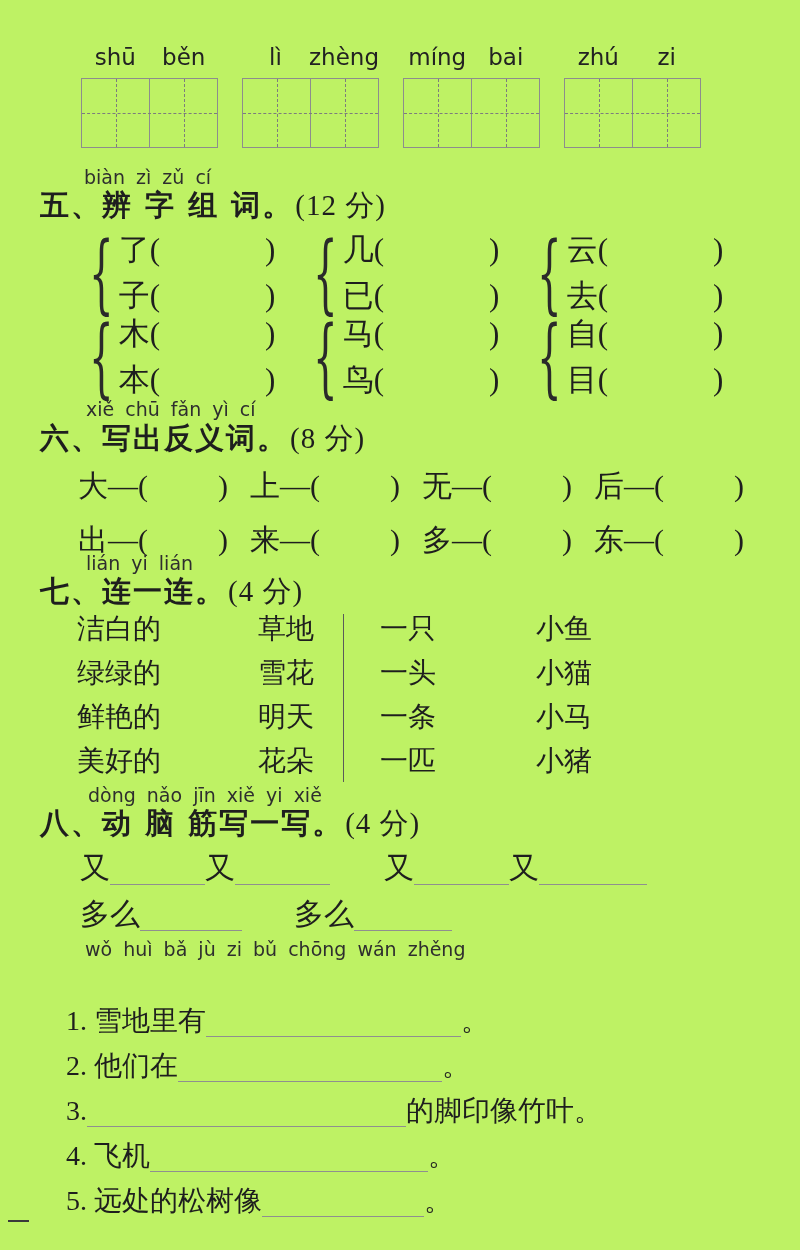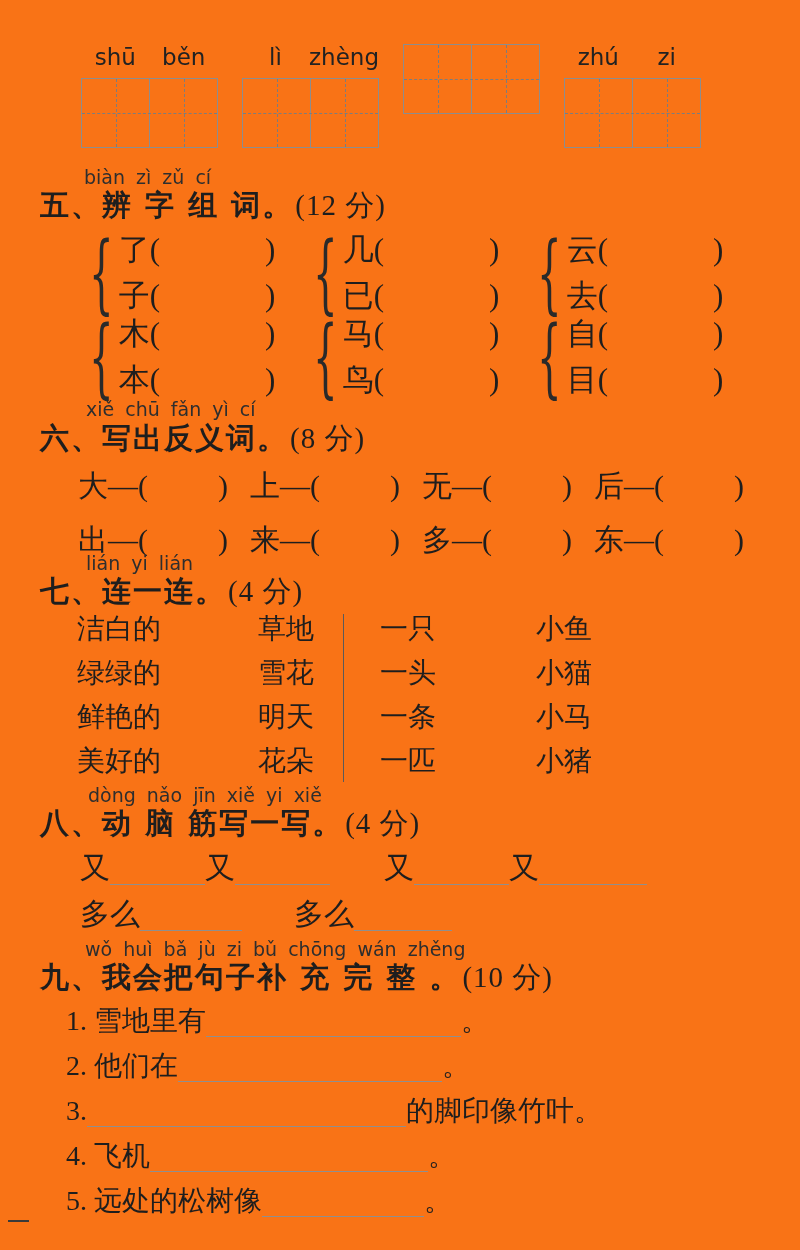--- a/index.html
+++ b/index.html
@@ -1,16 +1,16 @@
 <!DOCTYPE html>
 <html><head>
 <meta charset="utf-8">
 <style>
   html,body{margin:0;padding:0;background:#fff;}
-  .page{position:relative;width:800px;height:1250px;background:#f97316;overflow:hidden;
+  .page{position:relative;width:800px;height:1250px;background:#bef264;overflow:hidden;
         color:#1e1e1e;font-family:"Liberation Serif","DejaVu Serif",serif;}
 
   
   .wrow{position:absolute;left:81px;top:44px;display:flex;gap:24px;}
   .wunit{width:137px;}
   .wpy{display:flex;height:34px;font-family:"DejaVu Sans","Liberation Sans",sans-serif;
        font-size:23px;color:#222;}
   .wpy span{flex:1;text-align:center;}
   .tian{position:relative;display:flex;width:137px;height:70px;
         border:1px solid #8d8d8d;box-sizing:border-box;background:transparent;}
@@ -77,20 +77,24 @@
       <div class="wpy">
         <span>lì</span>
         <span>zhèng</span>
       </div>
       <div class="tian">
         <div class="half"></div>
         <div class="half"></div>
       </div>
     </div>
     <div class="wunit">
+      <div class="wpy">
+        <span>míng</span>
+        <span>bai</span>
+      </div>
       <div class="tian">
         <div class="half"></div>
         <div class="half"></div>
       </div>
     </div>
     <div class="wunit">
       <div class="wpy">
         <span>zhú</span>
         <span>zi</span>
       </div>
@@ -198,21 +202,20 @@
   <div class="sechead" style="top:804px"><span>八、动 脑 筋写一写。</span><span class="score">(4 分)</span></div>
 
   <div class="s8row" style="top:848px">
     <span>又</span><span class="bl" style="width:95px"></span><span>又</span><span class="bl" style="width:95px"></span><span class="s8gap" style="width:54px"></span><span>又</span><span class="bl" style="width:95px"></span><span>又</span><span class="bl" style="width:108px"></span>
   </div>
   <div class="s8row" style="top:894px">
     <span>多么</span><span class="bl" style="width:102px"></span><span class="s8gap" style="width:52px"></span><span>多么</span><span class="bl" style="width:98px"></span>
   </div>
 
   <div class="secpy" style="left:85px;top:938px">wǒ huì bǎ jù zi bǔ chōng wán zhěng</div>
-  <div class="sechead" style="top:958px"><span>九、我会把句子补 充 完 整 。</span><span class="score">(10 分)</span></div>
 
   <div class="s9line" style="top:1002px"><span>1. 雪地里有</span><span class="bl" style="width:255px"></span><span>。</span></div>
   <div class="s9line" style="top:1047px"><span>2. 他们在</span><span class="bl" style="width:264px"></span><span>。</span></div>
   <div class="s9line" style="top:1092px"><span>3.</span><span class="bl" style="width:319px"></span><span>的脚印像竹叶。</span></div>
   <div class="s9line" style="top:1137px"><span>4. 飞机</span><span class="bl" style="width:278px"></span><span>。</span></div>
   <div class="s9line" style="top:1182px"><span>5. 远处的松树像</span><span class="bl" style="width:162px"></span><span>。</span></div>
 
   <div class="pmark"></div>
 </div>
 

